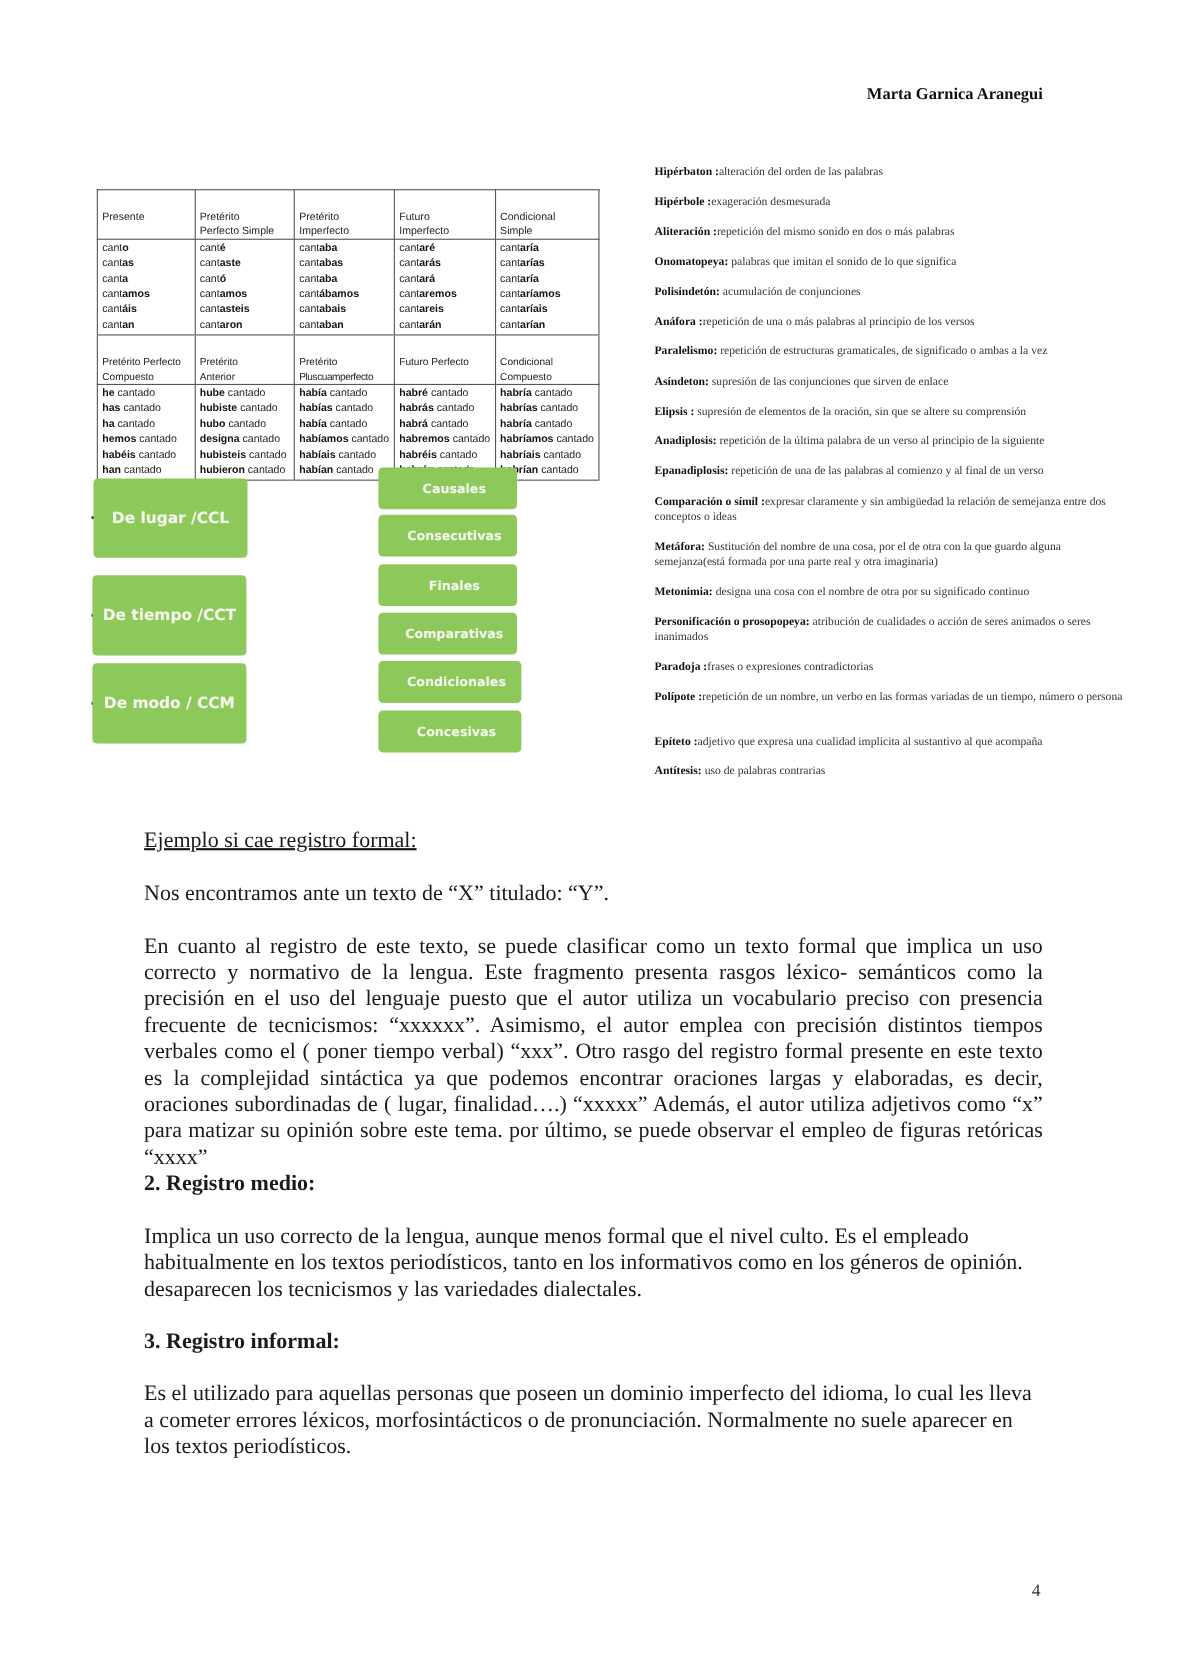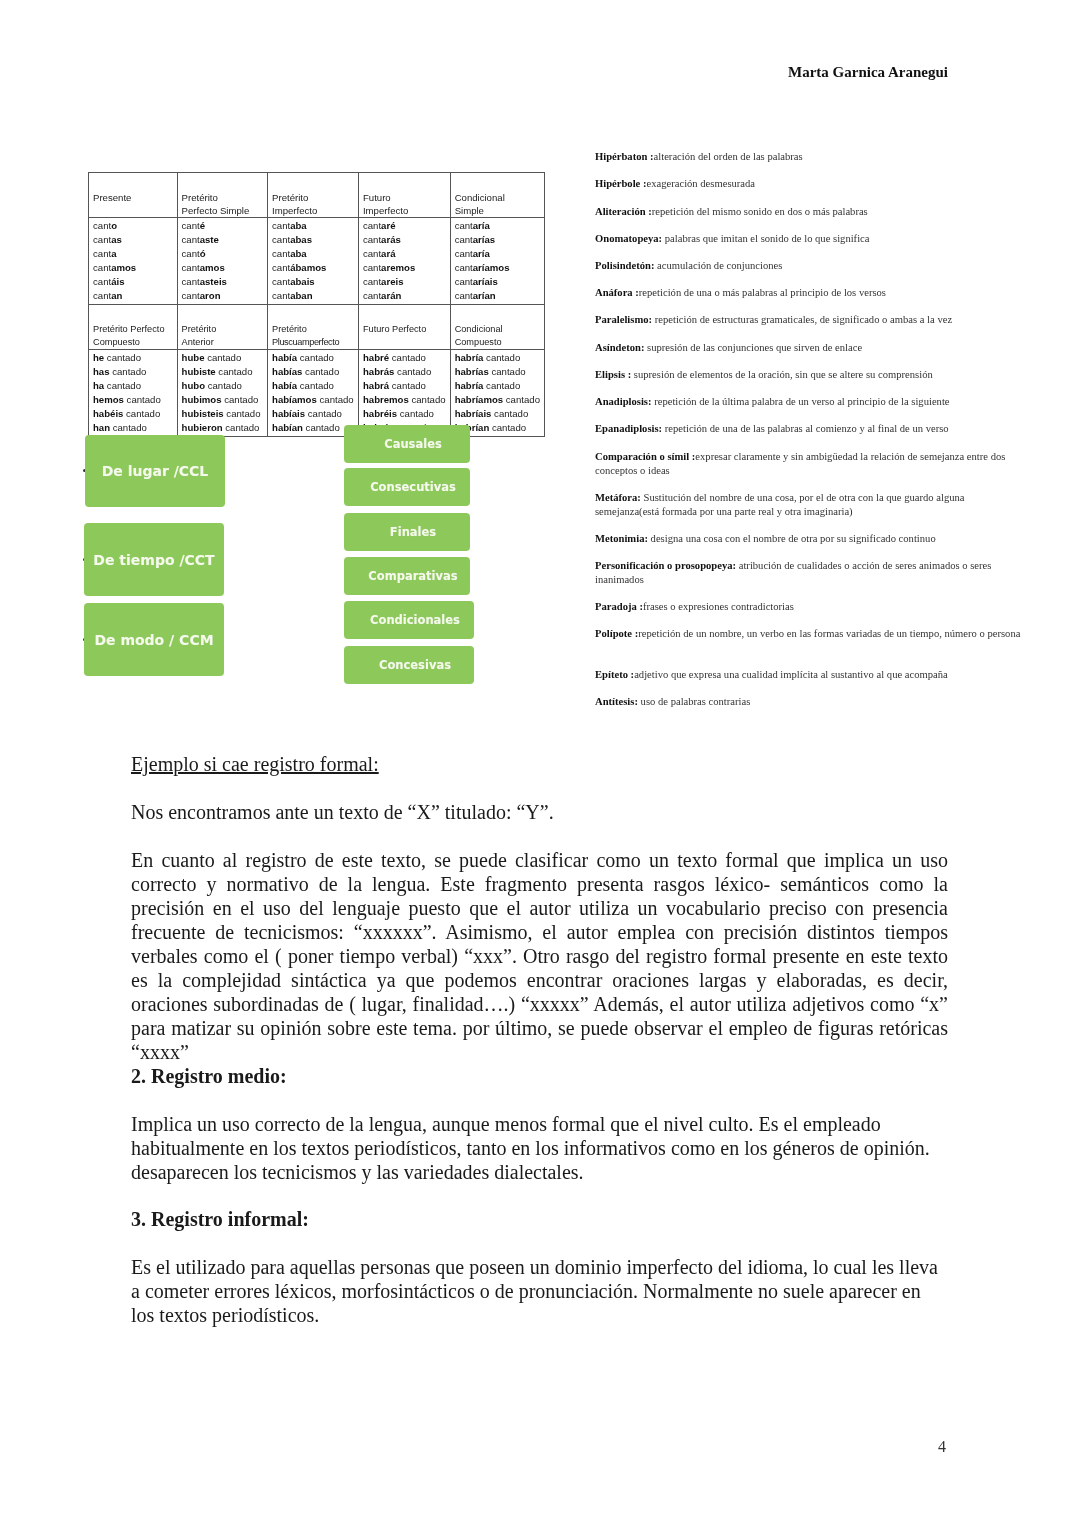--- a/index.html
+++ b/index.html
@@ -1,19 +1,19 @@
 <!DOCTYPE html>
 <html><head>
   <meta charset="utf-8">
   <style>
     * { box-sizing: border-box; margin: 0; padding: 0; }
     html, body { width: 1080px; height: 1525px; background: #ffffff; }
     body { position: relative; font-family: "Liberation Serif", serif; color: #111; overflow: hidden; }
 
-    .author { position: absolute; right: 132px; top: 64px; font-weight: bold; font-size: 15px; font-family: "Liberation Serif", serif; color: #111; }
+    .author { position: absolute; right: 132px; top: 78px; font-weight: bold; font-size: 15px; font-family: "Liberation Serif", serif; color: #111; }
 
     
     .verb-table { position: absolute; left: 88px; top: 172px; width: 457px; border-collapse: collapse; font-family: "Liberation Sans", sans-serif; font-size: 9.6px; color: #222; }
     .verb-table td { border-left: 1px solid #555; border-right: 1px solid #555; padding: 0 4px; vertical-align: top; width: 91px; line-height: 14px; }
     .verb-table .hdr td { text-align: left; line-height: 13px; border-bottom: 1px solid #555; border-top: 1px solid #555; padding-top: 18px; padding-bottom: 0; }
     .verb-table .hdr2 td { font-size: 9.2px; }
     .verb-table .body td { padding-top: 1px; padding-bottom: 1px; }
     .verb-table { border: 1px solid #555; }
     .form { display: block; white-space: nowrap; height: 14px; }
     .form b { font-weight: bold; color: #111; }
@@ -107,21 +107,21 @@
           <span class="form"><b>has</b><span> cantado</span></span>
           <span class="form"><b>ha</b><span> cantado</span></span>
           <span class="form"><b>hemos</b><span> cantado</span></span>
           <span class="form"><b>habéis</b><span> cantado</span></span>
           <span class="form"><b>han</b><span> cantado</span></span>
         </td>
     <td class="col">
           <span class="form"><b>hube</b><span> cantado</span></span>
           <span class="form"><b>hubiste</b><span> cantado</span></span>
           <span class="form"><b>hubo</b><span> cantado</span></span>
-          <span class="form"><b>hubimos</b><span> cantado</span></span>
+          <span class="form"><b>designa</b><span> cantado</span></span>
           <span class="form"><b>hubisteis</b><span> cantado</span></span>
           <span class="form"><b>hubieron</b><span> cantado</span></span>
         </td>
     <td class="col">
           <span class="form"><b>había</b><span> cantado</span></span>
           <span class="form"><b>habías</b><span> cantado</span></span>
           <span class="form"><b>había</b><span> cantado</span></span>
           <span class="form"><b>habíamos</b><span> cantado</span></span>
           <span class="form"><b>habíais</b><span> cantado</span></span>
           <span class="form"><b>habían</b><span> cantado</span></span>

